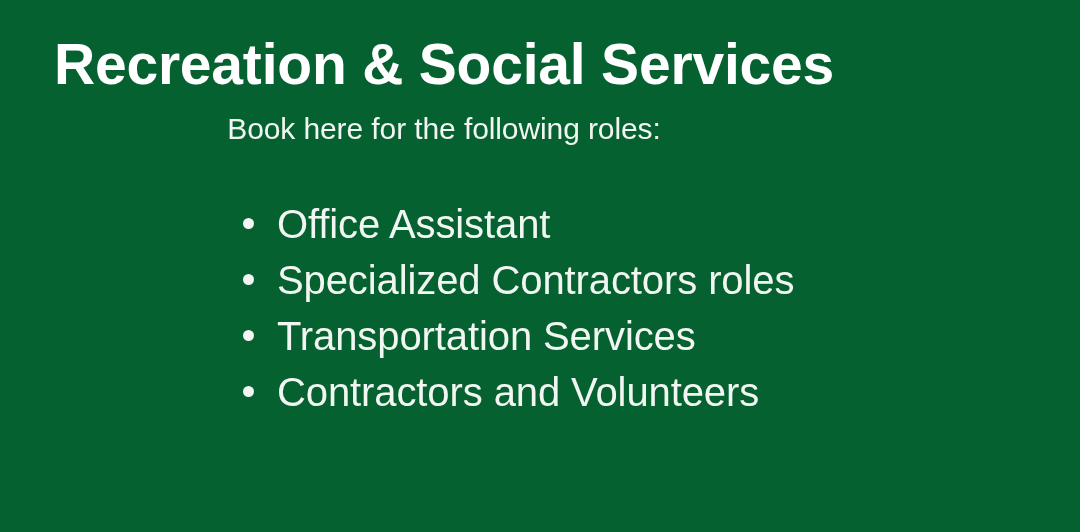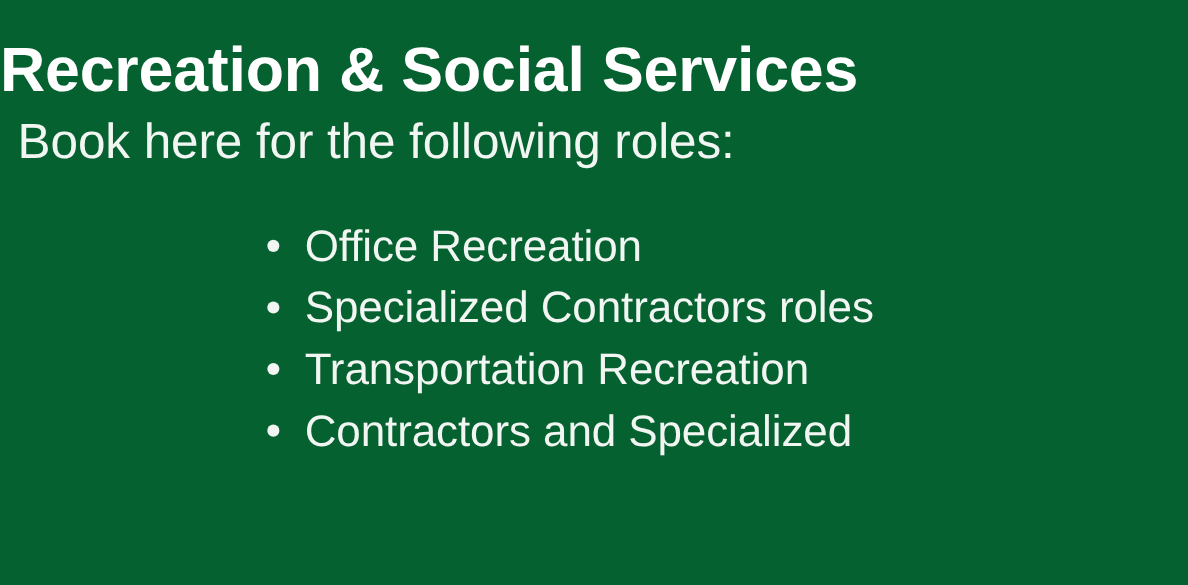--- a/index.html
+++ b/index.html
@@ -20,36 +20,37 @@
     background: #066130;
     box-sizing: border-box;
     overflow: hidden;
   }
 
   .heading-block {
     position: absolute;
     top: 30px;
     left: 0;
     width: 888px;
+    text-align: center;
   }
 
   .title {
     margin: 0;
     font-size: 57px;
     font-weight: bold;
     line-height: 68px;
     color: #ffffff;
     letter-spacing: -0.2px;
     white-space: nowrap;
   }
 
   .subtitle {
     margin: 16px;
     margin-top: 2px;
-    font-size: 45px;
+    font-size: 30px;
     font-weight: normal;
     line-height: 58px;
     color: #f2f6f2;
     letter-spacing: -0.1px;
     white-space: nowrap;
   }
 
   .roles-list {
     position: absolute;
     top: 196px;
@@ -95,33 +96,33 @@
 
   <div class="heading-block">
     <h1 class="title">Recreation &amp; Social Services</h1>
     <p class="subtitle">Book here for the following roles:</p>
   </div>
 
   <ul class="roles-list">
 
     <li class="role-item">
       <span class="role-bullet"></span>
-      <span class="role-text">Office Recreation</span>
+      <span class="role-text">Office Assistant</span>
     </li>
 
     <li class="role-item">
       <span class="role-bullet"></span>
       <span class="role-text">Specialized Contractors roles</span>
     </li>
 
     <li class="role-item">
       <span class="role-bullet"></span>
-      <span class="role-text">Transportation Recreation</span>
+      <span class="role-text">Transportation Services</span>
     </li>
 
     <li class="role-item">
       <span class="role-bullet"></span>
-      <span class="role-text">Contractors and Specialized</span>
+      <span class="role-text">Contractors and Volunteers</span>
     </li>
 
   </ul>
 
 </div>
 
 </body></html>

